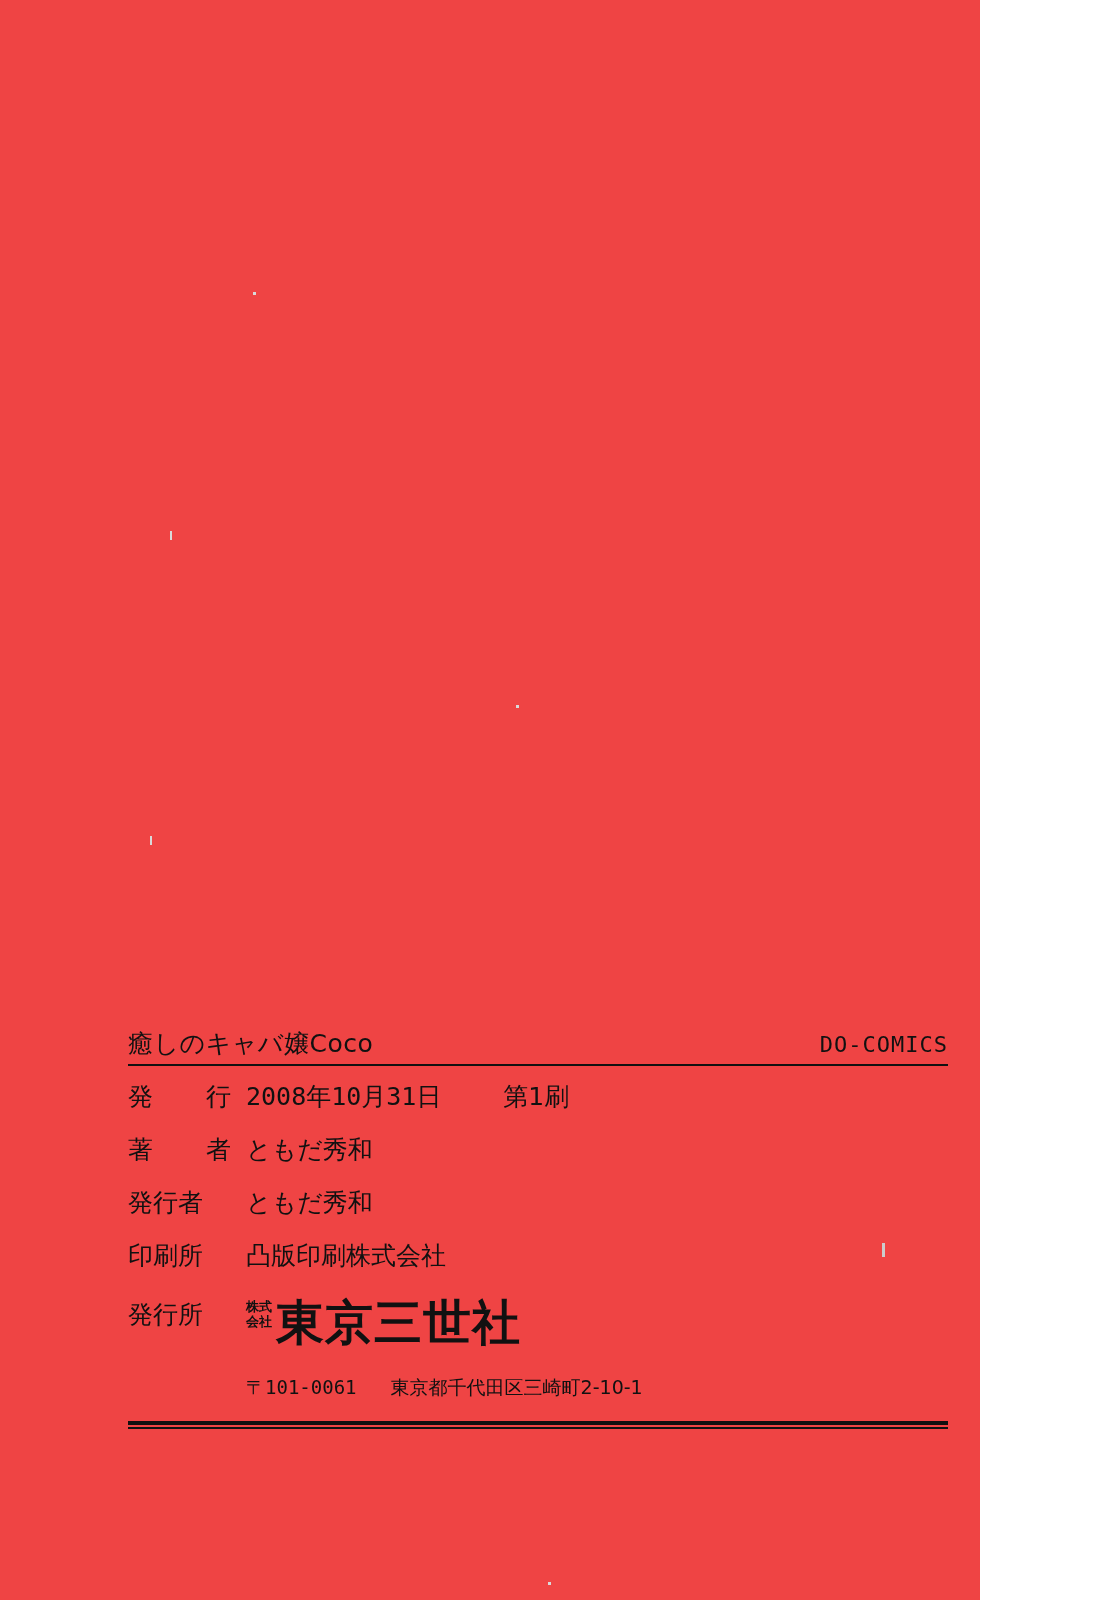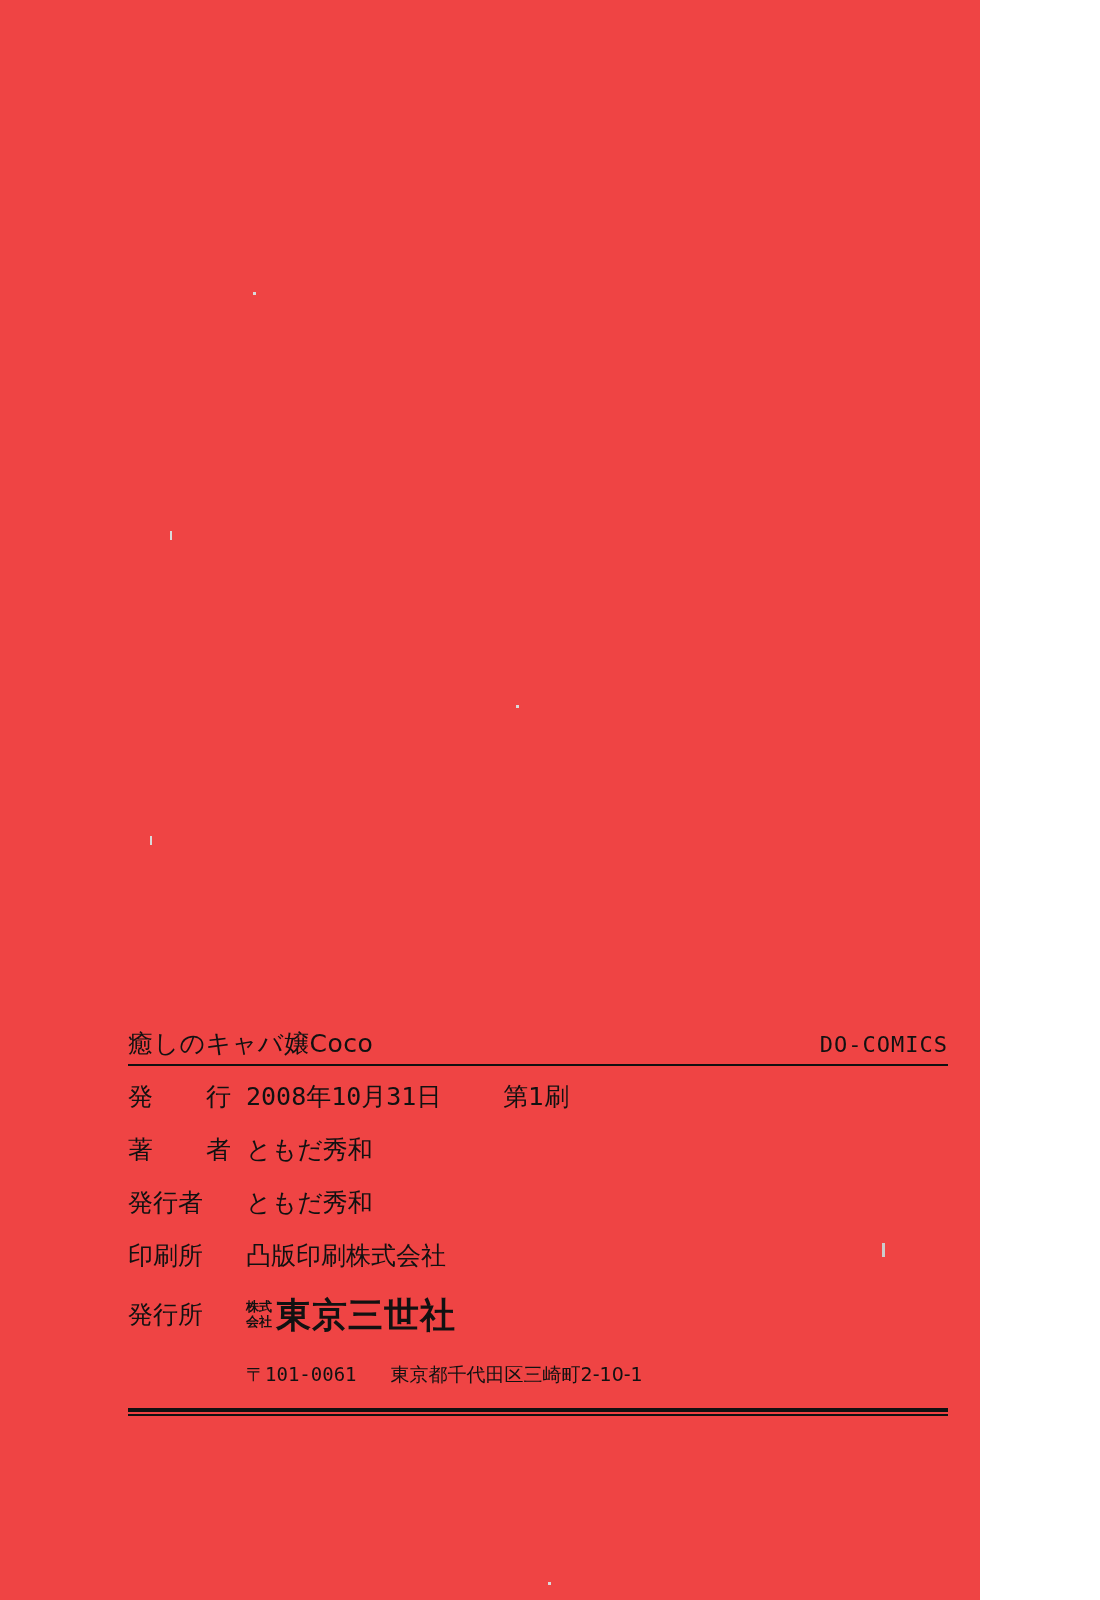--- a/index.html
+++ b/index.html
@@ -114,21 +114,21 @@
   }
   .kk-mark {
     font-size: 13px;
     line-height: 13px;
     font-weight: bold;
     margin-right: 4px;
     margin-top: 2px;
     white-space: nowrap;
   }
   .pub-name {
-    font-size: 35px;
+    font-size: 48px;
     font-weight: bold;
     letter-spacing: 1px;
     white-space: nowrap;
     line-height: 1;
   }
 
   .address {
     margin-left: 118px;
     margin-top: 27px;
   }

